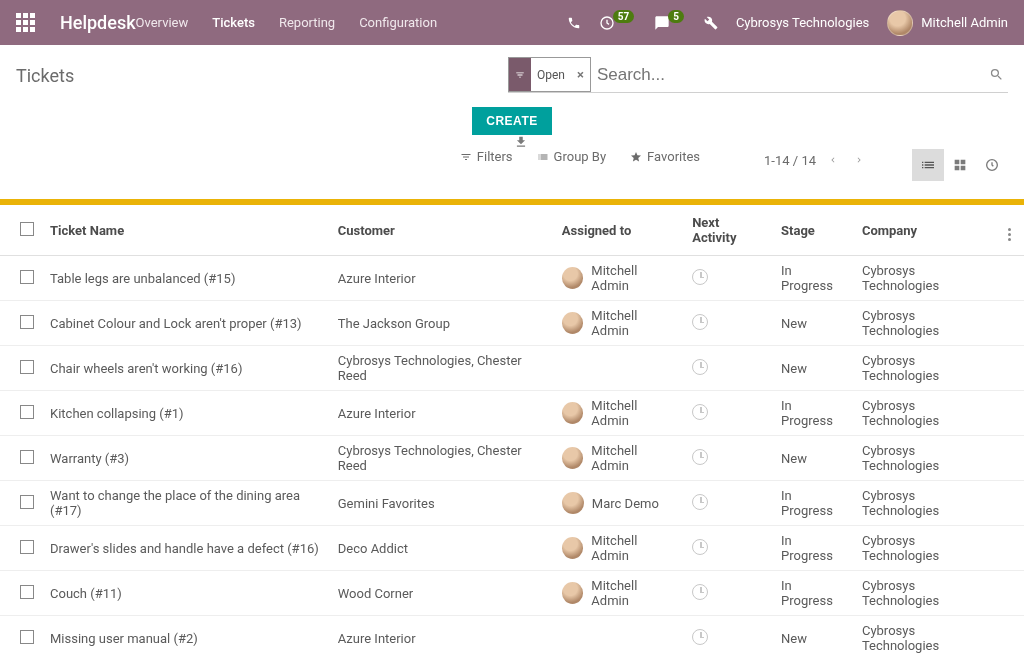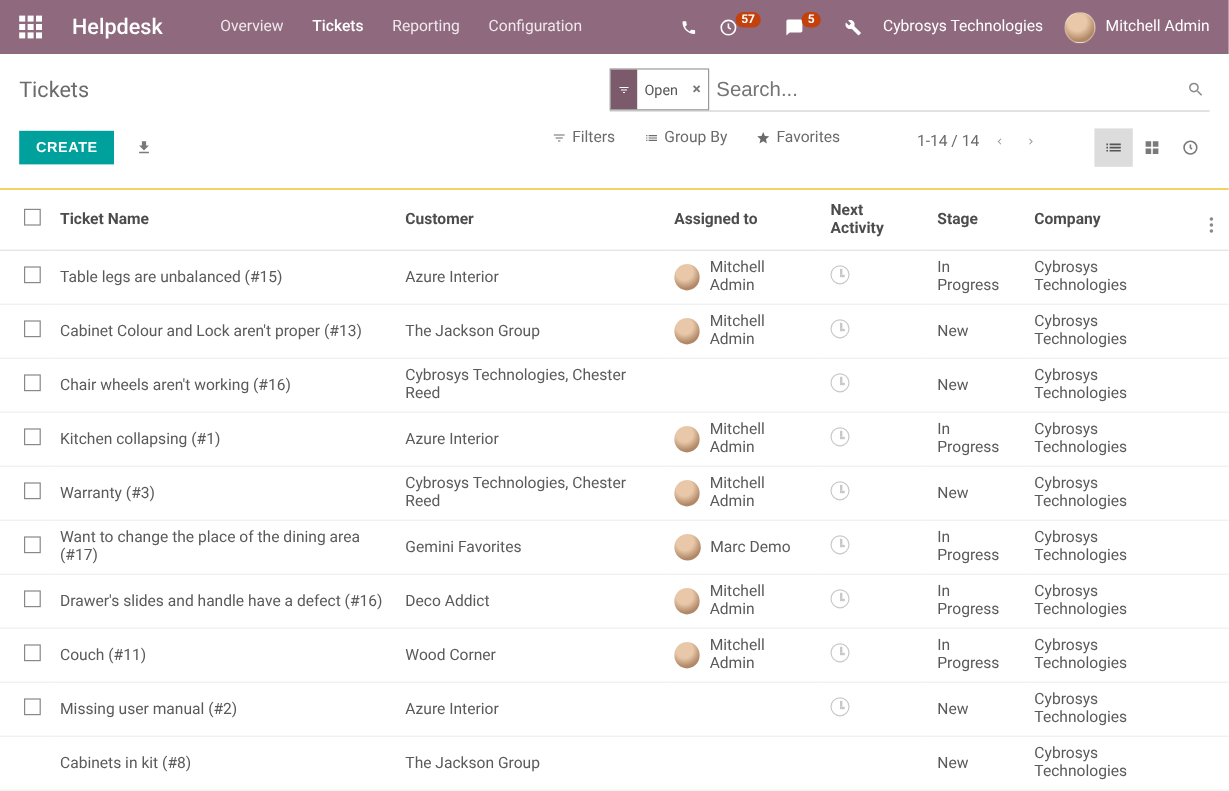--- a/index.html
+++ b/index.html
@@ -2,45 +2,45 @@
 <html><head>
 <meta charset="utf-8">
 <style>
 * { box-sizing: border-box; margin: 0; padding: 0; }
 body { font-family: -apple-system, BlinkMacSystemFont, "Segoe UI", Roboto, sans-serif; font-size: 13px; color: #4c4c4c; background: #fff; width: 1024px; }
 
 
 .topnav { background: #8f6a7f; height: 45px; display: flex; align-items: center; padding: 0 16px; color: #fff; }
 .apps-icon { width: 20px; height: 20px; display: flex; flex-wrap: wrap; gap: 2px; margin-right: 24px; cursor: pointer; }
 .apps-icon span { width: 5px; height: 5px; background: #fff; }
-.brand { font-size: 18px; font-weight: 500; margin-right: 48px; }
+.brand { font-size: 18px; font-weight: 500; }
 .nav-links { display: flex; gap: 24px; }
 .nav-link { color: #f0e8ec; cursor: pointer; font-size: 13px; }
 .nav-link.active { color: #fff; font-weight: 500; }
 .topnav-right { margin-left: auto; display: flex; align-items: center; gap: 18px; }
 .icon-btn { color: #fff; cursor: pointer; display: flex; align-items: center; position: relative; }
-.badge { background: #c2410c; color: #fff; font-size: 10px; font-weight: 700; border-radius: 8px; padding: 1px 5px; position: relative; top: -6px; left: -2px; }
+.badge { background: #4d7c0f; color: #fff; font-size: 10px; font-weight: 700; border-radius: 8px; padding: 1px 5px; position: relative; top: -6px; left: -2px; }
 .company { color: #fff; font-size: 13px; cursor: pointer; }
 .user { display: flex; align-items: center; gap: 8px; cursor: pointer; }
 .avatar { width: 26px; height: 26px; border-radius: 50%; background: radial-gradient(circle at 40% 30%, #e8c8a8 35%, #b08868 70%); border: 1px solid rgba(255,255,255,0.3); }
 .user-name { color: #fff; font-size: 13px; }
 
 
 .header-row { display: flex; align-items: center; padding: 12px 16px 6px; }
 .page-title { font-size: 18px; color: #6b6b6b; font-weight: 400; }
 .search-wrap { margin-left: auto; display: flex; align-items: center; width: 500px; border-bottom: 1px solid #d0d0d0; }
 .facet { display: flex; align-items: center; border: 1px solid #999; height: 35px; margin-right: 6px; }
 .facet-icon { background: #7a5a6b; color: #fff; width: 22px; height: 100%; display: flex; align-items: center; justify-content: center; }
 .facet-label { padding: 0 6px; color: #555; font-size: 12px; }
 .facet-x { padding: 0 6px; color: #777; cursor: pointer; font-weight: 700; }
 .search-input { flex: 1; border: none; outline: none; padding: 4px 0; font-size: 17px; color: #555; }
 .search-icon { color: #8a8a8a; cursor: pointer; padding: 0 4px; }
 
 
-.toolbar { display: flex; align-items: center; padding: 8px 16px 18px; border-bottom: 1px solid #eab308; }
+.toolbar { display: flex; align-items: center; padding: 8px 16px 18px; border-bottom: 6px solid #eab308; flex-direction: column; }
 .create-btn { background: #00a09d; color: #fff; border: none; padding: 7px 14px; font-size: 12px; font-weight: 700; letter-spacing: 0.5px; cursor: pointer; text-transform: uppercase; }
 .import-btn { background: none; border: none; color: #7a7a7a; margin-left: 18px; cursor: pointer; }
 .toolbar-mid { margin-left: auto; display: flex; gap: 24px; align-items: flex-start; color: #6b6b6b; }
 .tool-item { display: flex; align-items: center; gap: 5px; cursor: pointer; font-size: 13px; }
 .pager { margin-left: 40px; display: flex; align-items: center; gap: 8px; color: #6b6b6b; }
 .pager-count { font-size: 13px; }
 .pager-arrow { color: #999; cursor: pointer; padding: 4px; }
 .view-switch { margin-left: 20px; display: flex; align-items: center; }
 .view-btn { width: 32px; height: 32px; display: flex; align-items: center; justify-content: center; cursor: pointer; color: #7a7a7a; }
 .view-btn.active { background: #dcdcdc; color: #555; }

